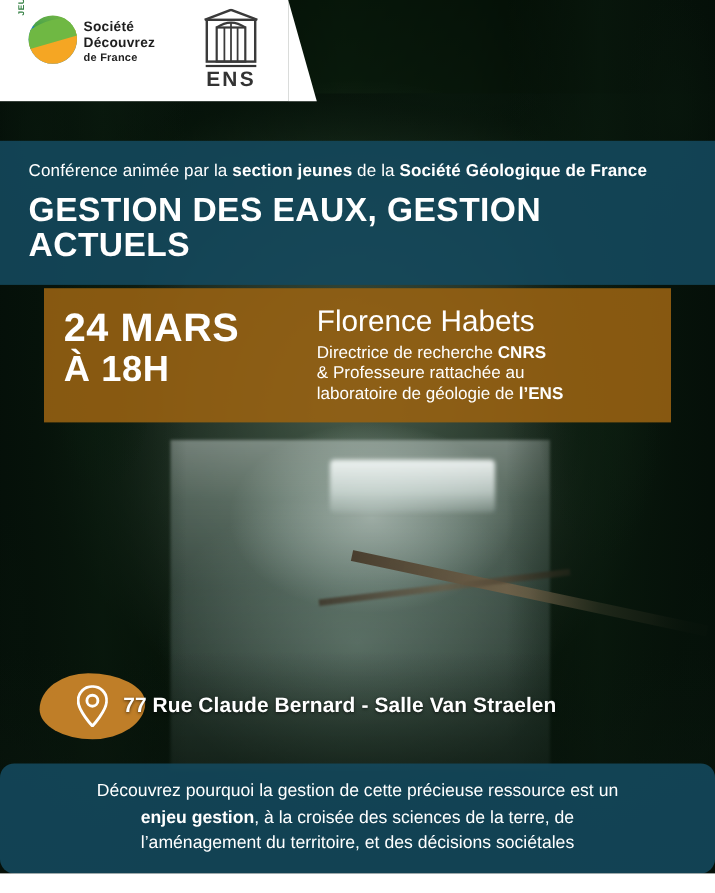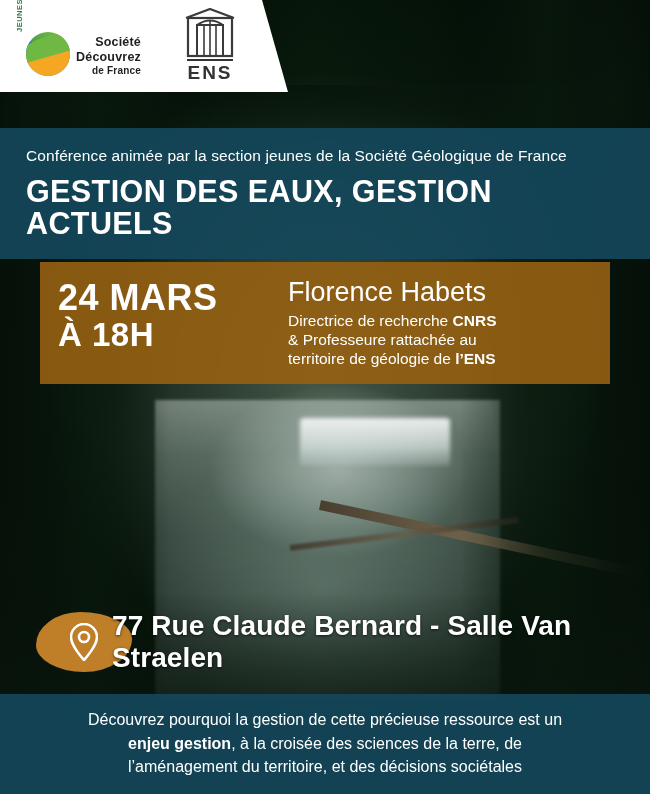--- a/index.html
+++ b/index.html
@@ -104,25 +104,24 @@
   .header-plate:after {
     content: "";
     position: absolute;
     right: -26px; top: 0;
     border-style: solid;
     border-width: 0 26px 92px 0;
     border-color: transparent transparent #ffffff transparent;
   }
   .logo-sgf {
     position: absolute;
-    left: 14px; top: 20px;
+    left: 14px; top: 2px;
     width: 140px; height: 72px;
     display: flex;
     align-items: center;
-    text-align: right;
   }
   .sgf-mark {
     position: relative;
     width: 56px; height: 56px;
     flex: none;
   }
   .sgf-jeunes {
     position: absolute;
     left: 1px; top: 4px;
     font-size: 7.5px;
@@ -204,21 +203,21 @@
     padding: 18px 26px 20px 26px;
     box-sizing: border-box;
   }
   .teal-line1 {
     color: #ffffff;
     font-size: 15.5px;
     line-height: 1.25;
     margin-bottom: 10px;
     letter-spacing: 0.1px;
   }
-  .teal-line1 b { font-weight: normal; }
+  .teal-line1 b { font-weight: bold; }
   .teal-title {
     color: #ffffff;
     font-size: 30.5px;
     font-weight: bold;
     letter-spacing: 0.4px;
     line-height: 1.05;
   }
 
   
   .orange-band {
@@ -285,38 +284,39 @@
     position: relative;
     width: 28px; height: 38px;
     margin-left: 26px;
     flex: none;
     z-index: 2;
   }
   .address-text {
     position: relative;
     z-index: 2;
     color: #ffffff;
-    font-size: 28px;
+    font-size: 19px;
     font-weight: bold;
     margin-left: 14px;
     letter-spacing: 0.1px;
     text-shadow: 0 1px 3px rgba(0,0,0,0.65);
   }
 
   
   .footer-band {
     position: absolute;
     left: 0; right: 0; bottom: 18px;
     background: rgba(20, 72, 92, 0.90);
     padding: 14px 30px 16px 30px;
     box-sizing: border-box;
     text-align: center;
     color: #ffffff;
     font-size: 16px;
     line-height: 1.45;
+    border-radius: 13px;
   }
   .footer-band b { font-weight: bold; }
   .footer-strip {
     position: absolute;
     left: 0; right: 0; bottom: 0; height: 18px;
     background: #ffffff;
   }
 </style>
 </head>
 <body>
@@ -372,21 +372,21 @@
   <div class="orange-band">
     <div class="date-col">
       <div class="date-line1">24 MARS</div>
       <div class="date-line2">À 18H</div>
     </div>
     <div class="speaker-col">
       <div class="speaker-name">Florence Habets</div>
       <div class="speaker-role">
         <div><span>Directrice de recherche </span><b>CNRS</b></div>
         <div>&amp; Professeure rattachée au</div>
-        <div><span>territoire de géologie de </span><b>l’ENS</b></div>
+        <div><span>laboratoire de géologie de </span><b>l’ENS</b></div>
       </div>
     </div>
   </div>
 
   <div class="address-row">
     <div class="address-brush"></div>
     <div class="pin-icon">
       <svg width="28" height="38" viewBox="0 0 28 38" aria-hidden="true">
         <path d="M14 1 C6.8 1 1 6.8 1 14 C1 23 14 37 14 37 C14 37 27 23 27 14 C27 6.8 21.2 1 14 1 Z" fill="none" stroke="#ffffff" stroke-width="2.6"></path>
         <circle cx="14" cy="14" r="5" fill="none" stroke="#ffffff" stroke-width="2.6"></circle>

